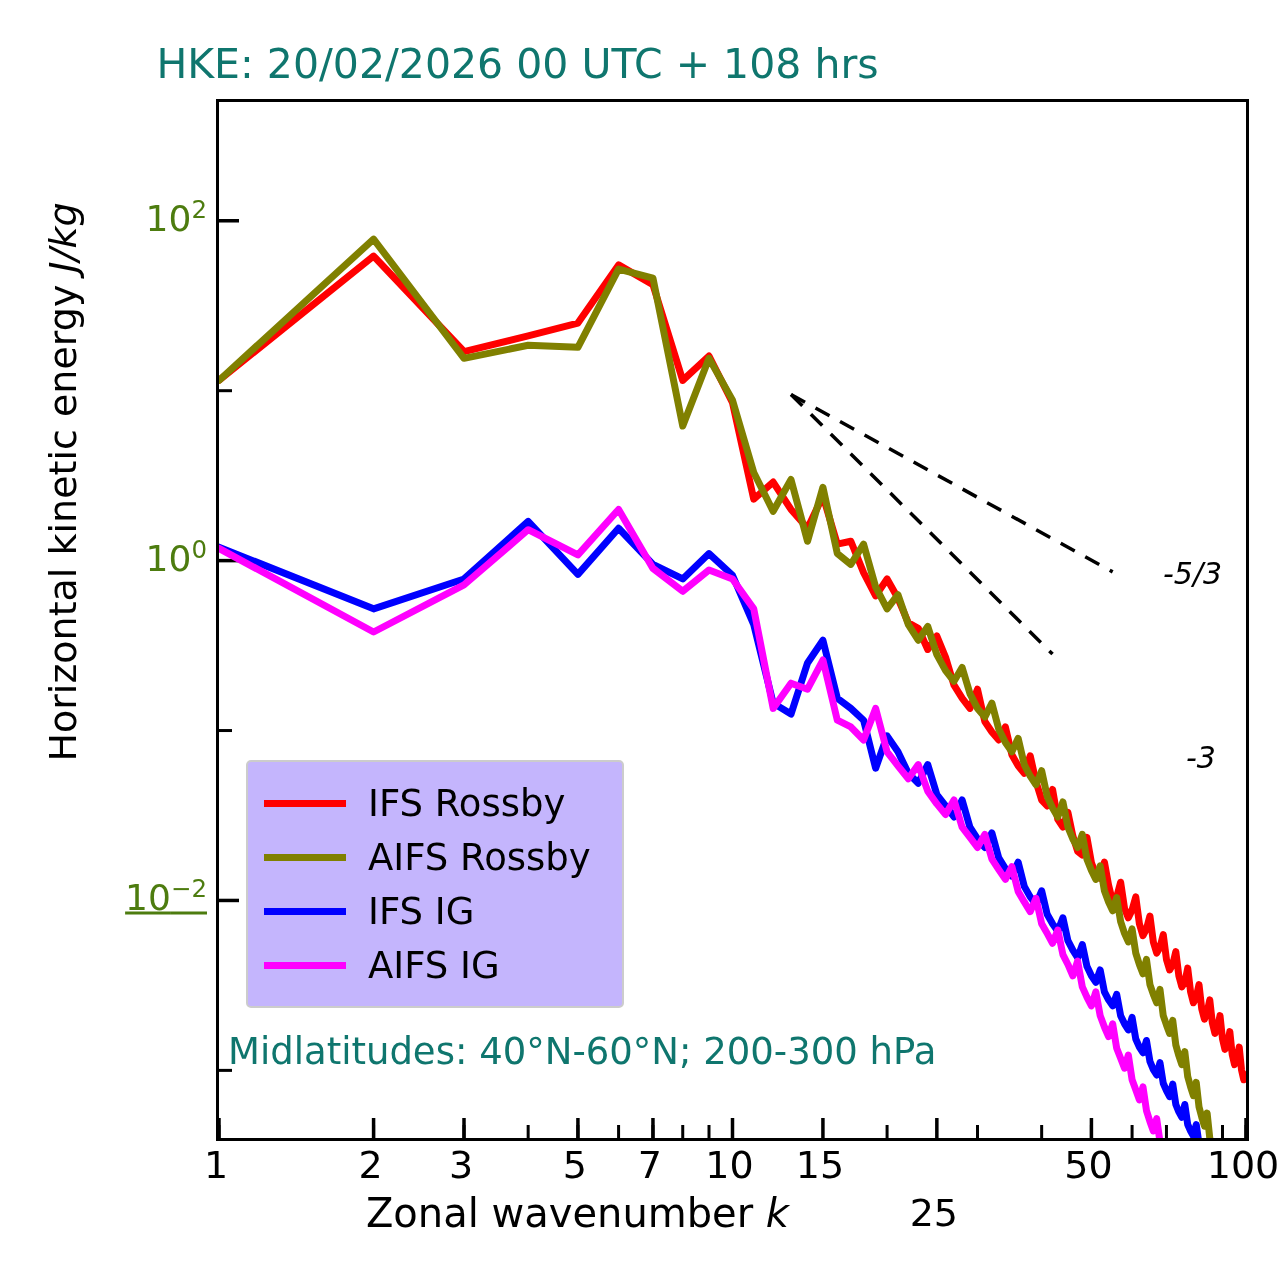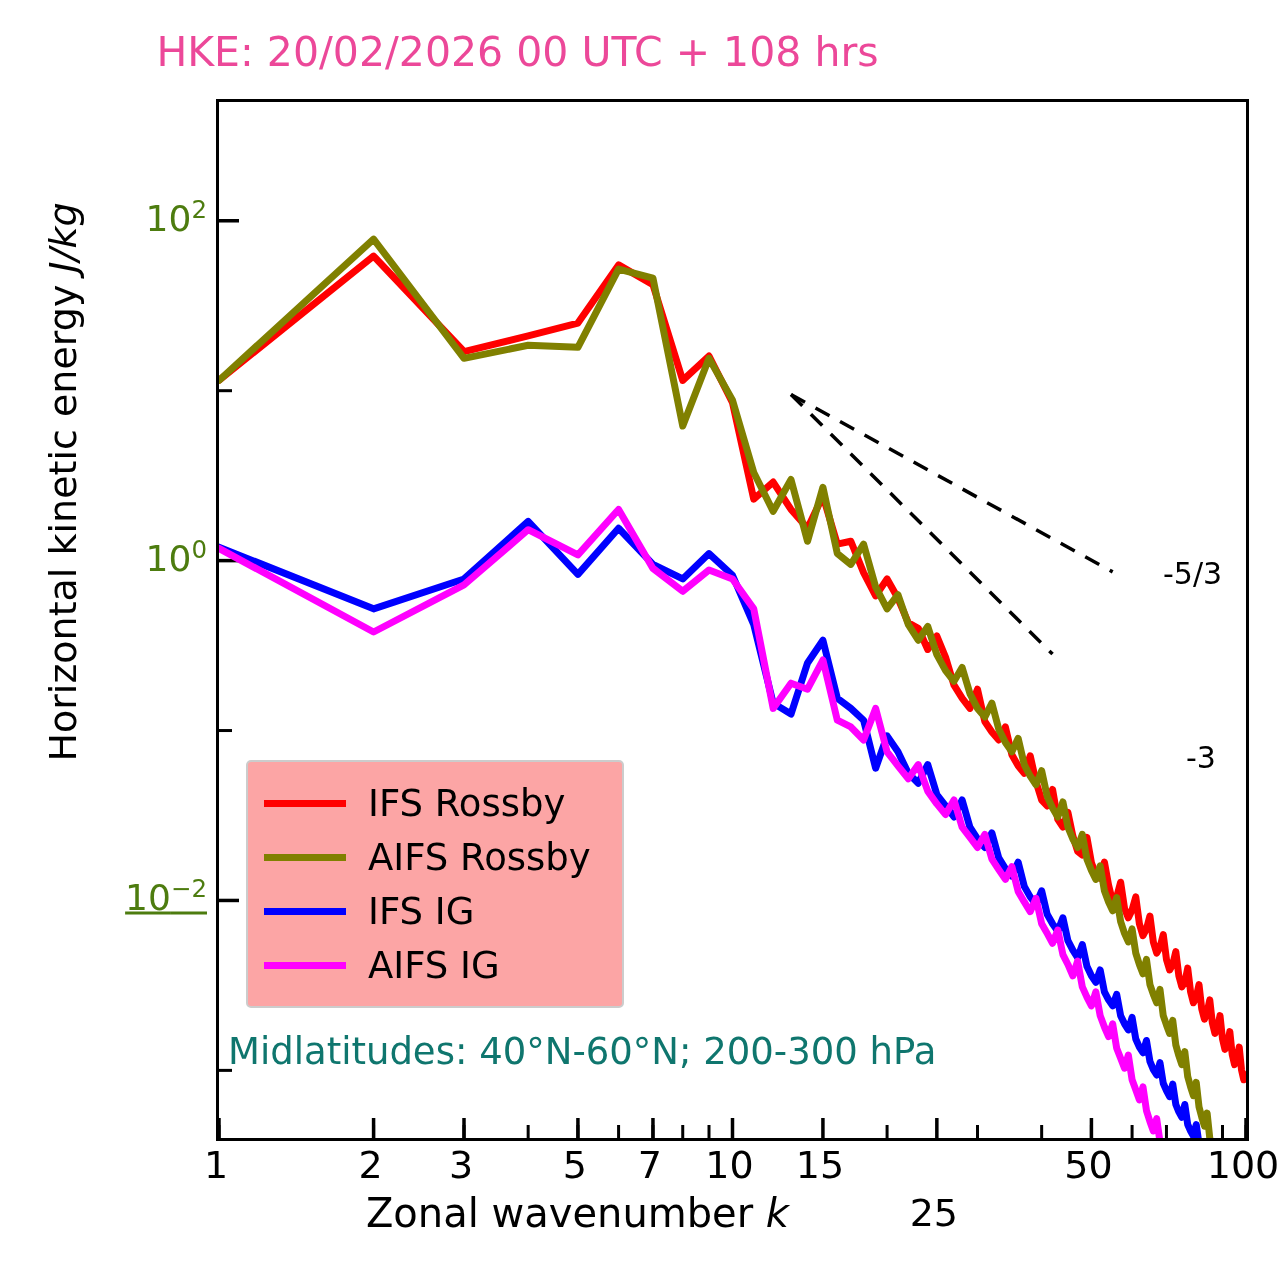--- a/index.html
+++ b/index.html
@@ -15,25 +15,25 @@
   }
   #figure {
     position: relative;
     width: 1280px;
     height: 1288px;
     background: #ffffff;
   }
   #chart-title {
     position: absolute;
     left: 0;
-    top: 28px;
+    top: 40px;
     width: 1035px;
     text-align: center;
     font-size: 41px;
-    color: #ec4899;
+    color: #0f766e;
     letter-spacing: 0px;
     white-space: nowrap;
   }
   #plot-area {
     position: absolute;
     left: 216px;
     top: 99px;
     width: 1027px;
     height: 1036px;
     border: 3px solid #000000;
@@ -94,21 +94,21 @@
     font-size: 0.68em;
     vertical-align: super;
     line-height: 0;
   }
   #legend-box {
     position: absolute;
     left: 246px;
     top: 760px;
     width: 378px;
     box-sizing: border-box;
-    background: #fca5a5;
+    background: #c4b5fd;
     border: 2px solid #cccccc;
     border-radius: 5px;
     padding: 14px 18px 14px 16px;
   }
   .legend-row {
     display: flex;
     align-items: center;
     height: 54px;
   }
   .legend-swatch {
@@ -129,20 +129,21 @@
     top: 1030px;
     font-size: 37px;
     color: #0f766e;
     white-space: nowrap;
   }
   .slope-label {
     position: absolute;
     font-size: 30px;
     color: #000000;
     white-space: nowrap;
+    font-style: italic;
   }
   #slope-label-53 { left: 1163px; top: 556px; }
   #slope-label-3  { left: 1186px; top: 740px; }
 </style>
 </head>
 <body>
 
 <div id="figure">
 
   <div id="chart-title">HKE: 20/02/2026 00 UTC + 108 hrs</div>

